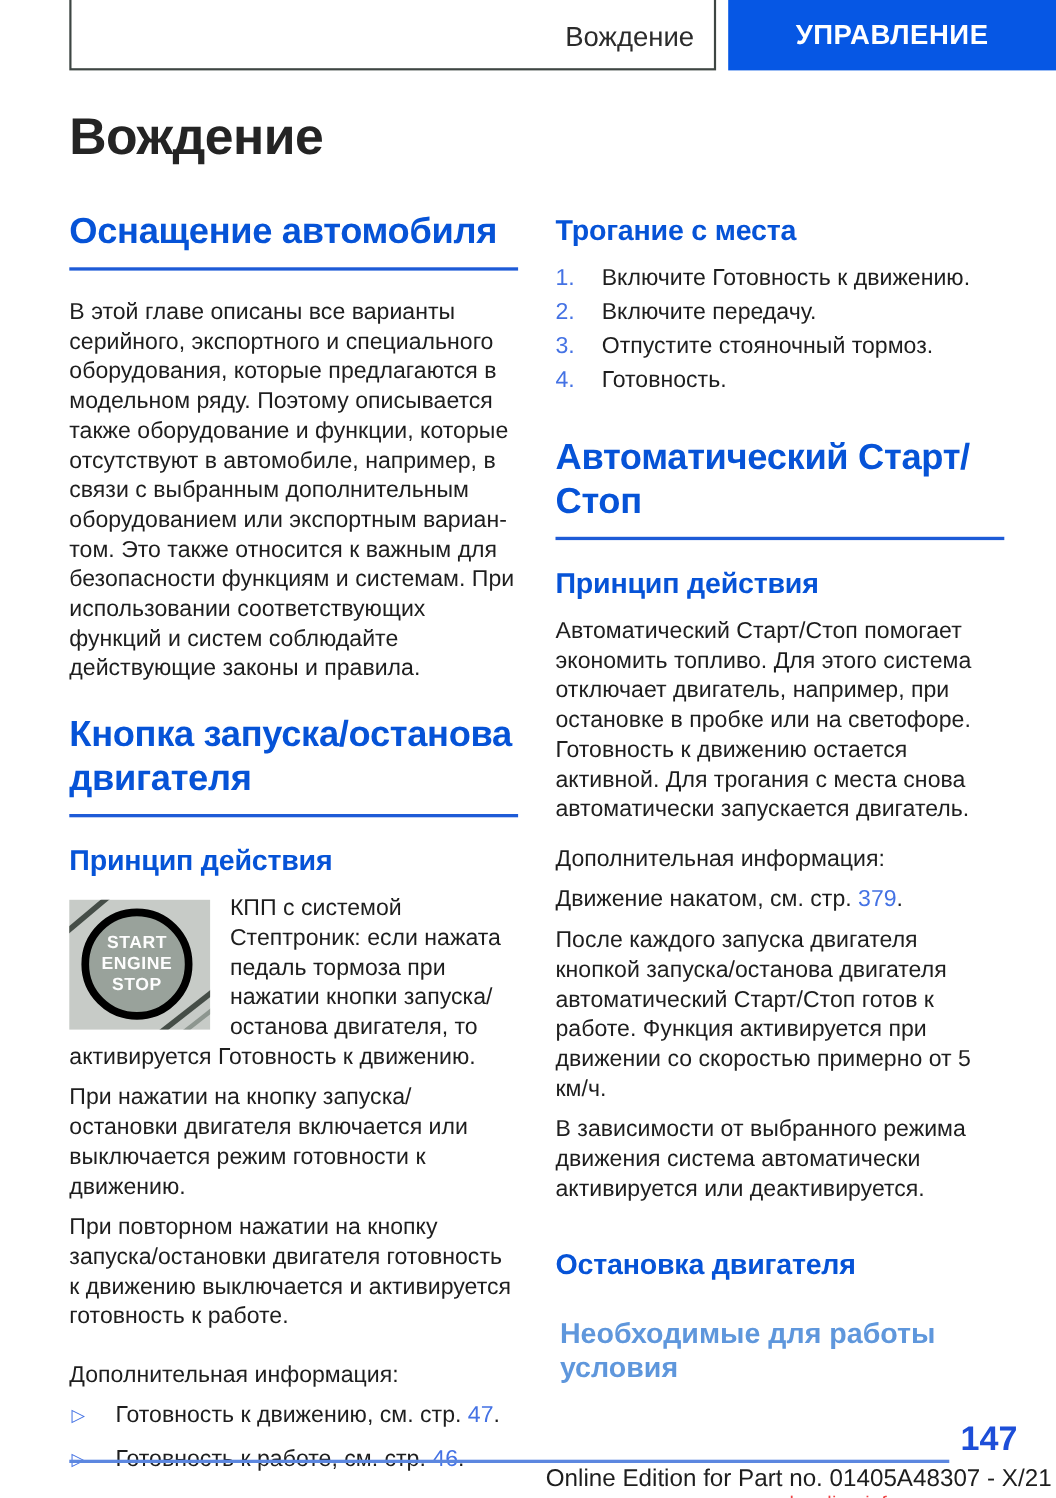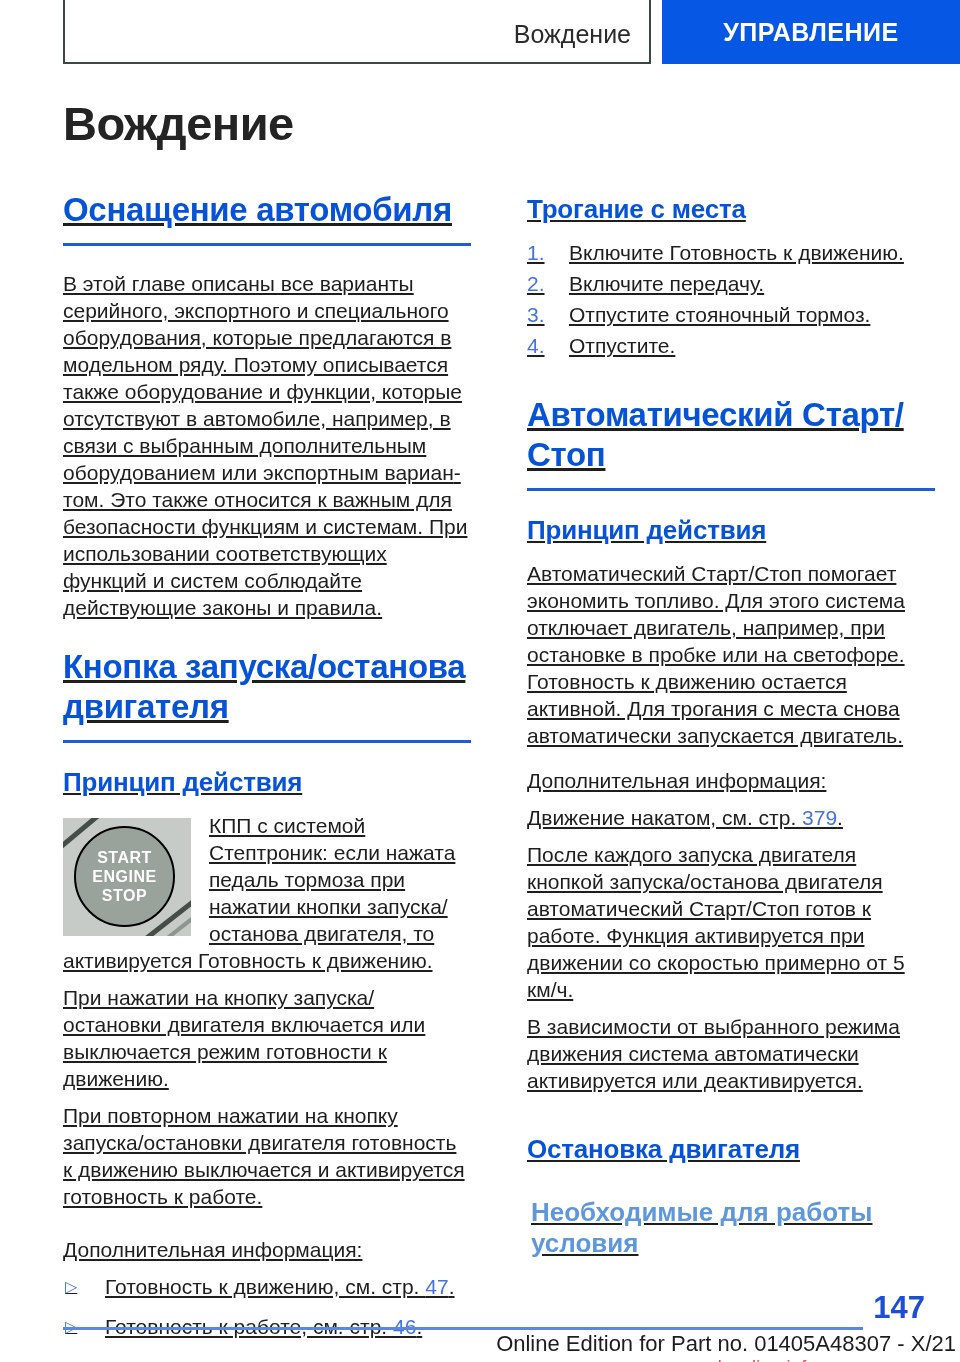--- a/index.html
+++ b/index.html
@@ -20,23 +20,23 @@
     position:absolute;left:662px;top:0;width:298px;height:64px;
     background:#0657e4;color:#ffffff;display:flex;align-items:center;justify-content:center;
     font-size:25px;font-weight:bold;letter-spacing:.5px;
   }
   
   .page-title{
     position:absolute;left:63px;top:96px;
     font-size:47px;font-weight:bold;color:#242424;letter-spacing:-.5px;
   }
   
-  .col{position:absolute;top:178px;width:408px;text-decoration:underline;}
+  .col{position:absolute;top:178px;width:408px;}
   .col-left{left:63px;}
-  .col-right{left:527px;}
+  .col-right{left:505px;}
   .col p{font-size:21px;line-height:27px;margin:0 0 10px 0;}
   h2{
     font-size:33px;line-height:40px;font-weight:bold;color:#0653d7;
     margin:12px 0 24px 0;padding-bottom:13px;border-bottom:3px solid #1e5bd7;
     letter-spacing:-.3px;
   }
   h3{font-size:26px;line-height:31px;font-weight:bold;color:#0653d7;margin:34px 0 14px 0;letter-spacing:-.2px;}
   h3.first{margin-top:14px;}
   h4.lightblue{font-size:26px;line-height:31px;font-weight:bold;color:#5f97dc;margin:32px 0 16px 4px;}
   .info-label{margin-top:26px !important;}
@@ -52,21 +52,21 @@
     width:40px;flex:none;color:#4472e4;font-size:16px;line-height:27px;
     font-family:"DejaVu Sans",sans-serif;padding-left:2px;
   }
   
   .figure{
     float:left;width:128px;height:118px;margin:6px 18px 4px 0;
     background:#c7cbc7;position:relative;overflow:hidden;
   }
   .fig-circle{
     position:absolute;left:11px;top:8px;width:101px;height:101px;border-radius:50%;
-    background:#99a29b;border:2px solid #000000;box-sizing:border-box;
+    background:#99a29b;border:7px solid #000000;box-sizing:border-box;
     display:flex;flex-direction:column;align-items:center;justify-content:center;
     color:#fdfdfd;font-weight:bold;font-size:16px;line-height:19px;letter-spacing:.5px;
   }
   .fig-line-tl{position:absolute;left:-16px;top:12px;width:62px;height:5px;background:#454d47;transform:rotate(-40deg);}
   .fig-line-br1{position:absolute;right:-18px;bottom:16px;width:72px;height:5px;background:#454d47;transform:rotate(-38deg);}
   .fig-line-br2{position:absolute;right:-24px;bottom:5px;width:72px;height:4px;background:#8d968f;transform:rotate(-38deg);}
   .clear{clear:both;}
   
   .page-number{position:absolute;right:35px;top:1290px;font-size:31px;font-weight:bold;color:#1d4ed8;}
   .footer-line{position:absolute;left:63px;top:1327px;width:800px;height:3px;background:#5c87e0;}
@@ -131,21 +131,21 @@
     <div class="step">
       <span class="num">2.</span>
       <span>Включите передачу.</span>
     </div>
     <div class="step">
       <span class="num">3.</span>
       <span>Отпустите стояночный тормоз.</span>
     </div>
     <div class="step">
       <span class="num">4.</span>
-      <span>Отпустите.</span>
+      <span>Готовность.</span>
     </div>
   </div>
 
   <h2 style="margin-top:36px;">Автоматический Старт/Стоп</h2>
   <h3 class="first">Принцип действия</h3>
   <p>Автоматический Старт/Стоп помогает эконо­мить топливо. Для этого система отключает двигатель, например, при остановке в пробке или на светофоре. Готовность к движению ос­тается активной. Для трогания с места снова автоматически запускается двигатель.</p>
   <p class="info-label" style="margin-top:18px !important;">Дополнительная информация:</p>
   <p><span>Движение накатом, см. стр. </span><a class="pageref">379</a><span>.</span></p>
 
   <p>После каждого запуска двигателя кнопкой за­пуска/останова двигателя автоматический Старт/Стоп готов к работе. Функция активи­руется при движении со скоростью примерно от 5 км/ч.</p>

